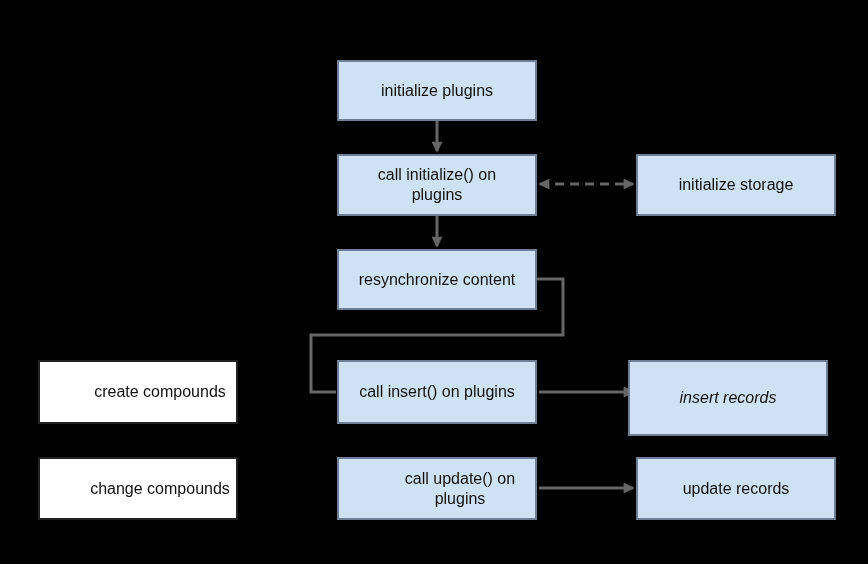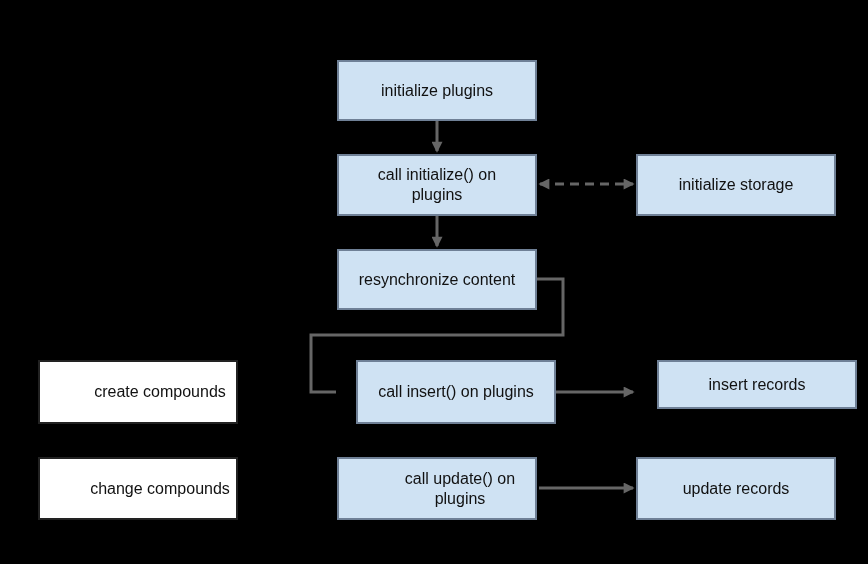--- a/index.html
+++ b/index.html
@@ -84,23 +84,23 @@
 
   <div class="node blue" style="left:337px; top:154px; width:200px; height:62px;">call initialize() on
 plugins</div>
 
   <div class="node blue" style="left:636px; top:154px; width:200px; height:62px;">initialize storage</div>
 
   <div class="node blue" style="left:337px; top:249px; width:200px; height:61px;">resynchronize content</div>
 
   <div class="node plain" style="left:38px; top:360px; width:200px; height:64px;">create compounds</div>
 
-  <div class="node blue" style="left:337px; top:360px; width:200px; height:64px;margin-left:19px;">call insert() on plugins</div>
+  <div class="node blue" style="left:337px; top:360px; width:200px; height:64px;">call insert() on plugins</div>
 
-  <div class="node blue" style="left:657px; top:360px; width:200px; height:49px;">insert records</div>
+  <div class="node blue" style="left:628px; top:360px; width:200px; height:76px;font-style:italic;">insert records</div>
 
   <div class="node plain" style="left:38px; top:457px; width:200px; height:63px;">change compounds</div>
 
   <div class="node blue" style="left:337px; top:457px; width:200px; height:63px;padding-left:46px;">call update() on
 plugins</div>
 
   <div class="node blue" style="left:636px; top:457px; width:200px; height:63px;">update records</div>
 
 </div>
 

